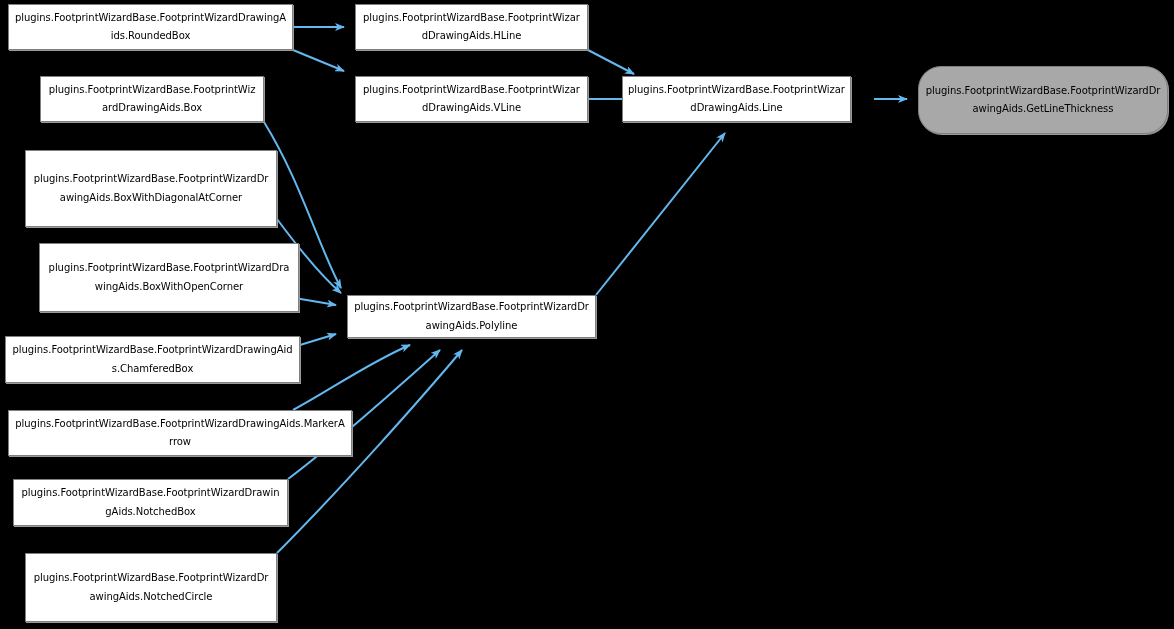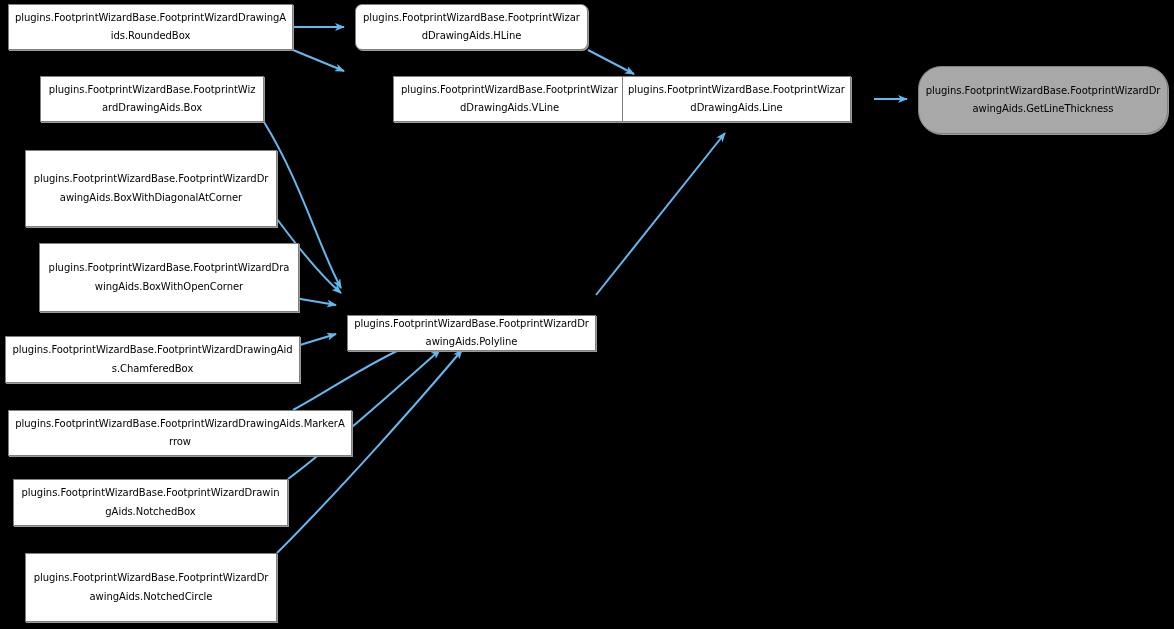--- a/index.html
+++ b/index.html
@@ -75,42 +75,42 @@
         <path d="M288,479 C340,440 400,385 440,350" fill="none" stroke="#63b8f0" stroke-width="2" marker-end="url(#arrowhead)"></path>
         <path d="M277,553 C340,490 420,400 462,350" fill="none" stroke="#63b8f0" stroke-width="2" marker-end="url(#arrowhead)"></path>
         <path d="M596,295 L725,133" fill="none" stroke="#63b8f0" stroke-width="2" marker-end="url(#arrowhead)"></path>
       </g>
   </svg>
 
   <div id="node-layer">
       <div class="node" style="left: 8px; top: 4px; width: 285px; height: 46px;">
         <span class="label">plugins.FootprintWizardBase.FootprintWizardDrawingAids.RoundedBox</span>
       </div>
-      <div class="node" style="left: 355px; top: 4px; width: 233px; height: 46px; border-radius: 7px;">
+      <div class="node" style="left: 355px; top: 4px; width: 233px; height: 46px;">
         <span class="label">plugins.FootprintWizardBase.FootprintWizardDrawingAids.HLine</span>
       </div>
       <div class="node" style="left: 40px; top: 76px; width: 224px; height: 46px;">
         <span class="label">plugins.FootprintWizardBase.FootprintWizardDrawingAids.Box</span>
       </div>
-      <div class="node" style="left: 355px; top: 76px; width: 233px; height: 46px; margin-left: 38px;">
+      <div class="node" style="left: 355px; top: 76px; width: 233px; height: 46px;">
         <span class="label">plugins.FootprintWizardBase.FootprintWizardDrawingAids.VLine</span>
       </div>
       <div class="node" style="left: 622px; top: 76px; width: 229px; height: 46px;">
         <span class="label">plugins.FootprintWizardBase.FootprintWizardDrawingAids.Line</span>
       </div>
       <div class="node shaded" style="left: 918px; top: 66px; width: 250px; height: 68px;">
         <span class="label">plugins.FootprintWizardBase.FootprintWizardDrawingAids.GetLineThickness</span>
       </div>
       <div class="node" style="left: 25px; top: 150px; width: 252px; height: 77px;">
         <span class="label">plugins.FootprintWizardBase.FootprintWizardDrawingAids.BoxWithDiagonalAtCorner</span>
       </div>
       <div class="node" style="left: 39px; top: 243px; width: 260px; height: 69px;">
         <span class="label">plugins.FootprintWizardBase.FootprintWizardDrawingAids.BoxWithOpenCorner</span>
       </div>
-      <div class="node" style="left: 347px; top: 295px; width: 249px; height: 36px; margin-top: 20px;">
+      <div class="node" style="left: 347px; top: 295px; width: 249px; height: 43px;">
         <span class="label">plugins.FootprintWizardBase.FootprintWizardDrawingAids.Polyline</span>
       </div>
       <div class="node" style="left: 5px; top: 336px; width: 295px; height: 47px;">
         <span class="label">plugins.FootprintWizardBase.FootprintWizardDrawingAids.ChamferedBox</span>
       </div>
       <div class="node" style="left: 8px; top: 410px; width: 344px; height: 46px;">
         <span class="label">plugins.FootprintWizardBase.FootprintWizardDrawingAids.MarkerArrow</span>
       </div>
       <div class="node" style="left: 13px; top: 479px; width: 275px; height: 47px;">
         <span class="label">plugins.FootprintWizardBase.FootprintWizardDrawingAids.NotchedBox</span>

